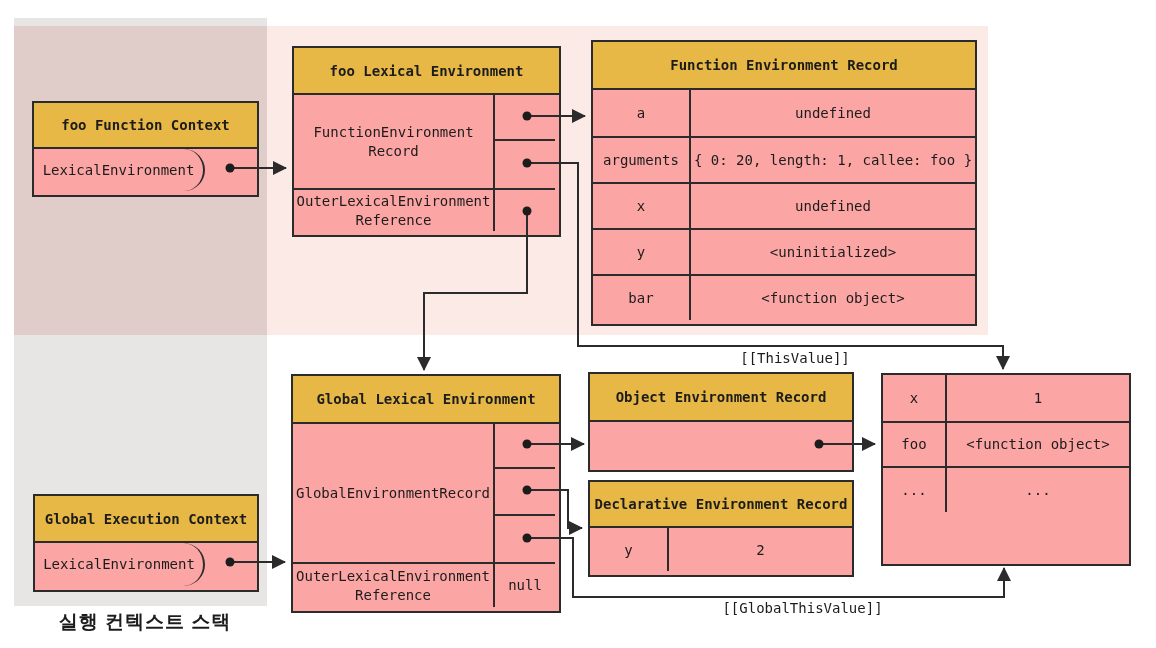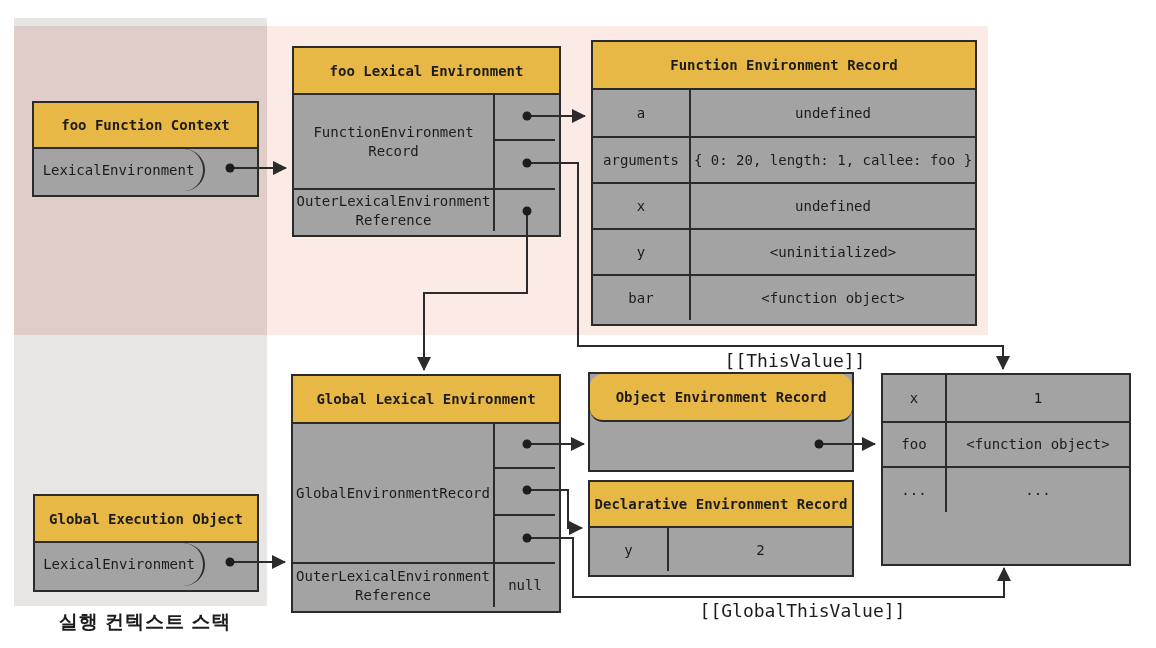--- a/index.html
+++ b/index.html
@@ -13,21 +13,21 @@
   html,body{margin:0;padding:0;background:#ffffff;}
   .canvas{
     position:relative;width:1156px;height:648px;background:#ffffff;overflow:hidden;
     font-family:"DejaVu Sans Mono","Liberation Mono",monospace;color:var(--ink);
   }
   .bg{position:absolute;z-index:0;}
   #bg-gray{left:14px;top:18px;width:253px;height:588px;background:var(--gray);}
   #bg-mauve{left:14px;top:26px;width:253px;height:309px;background:var(--mauve);}
   #bg-pink{left:267px;top:26px;width:721px;height:309px;background:var(--pink);}
 
-  .box{position:absolute;z-index:2;border:2px solid var(--line);background:#a3a3a3;font-size:14px;}
+  .box{position:absolute;z-index:2;border:2px solid var(--line);background:#fca5a5;font-size:14px;}
   .hdr{display:flex;align-items:center;justify-content:center;font-weight:bold;font-size:14px;
        background:var(--yellow);border-bottom:2px solid var(--line);}
   .cell{display:flex;align-items:center;justify-content:center;text-align:center;line-height:1.35;border-radius:28px;}
   .abs{position:absolute;}
   .vline{position:absolute;width:2px;background:var(--line);}
   .hline{position:absolute;height:2px;background:var(--line);}
 
   
   #foo-ec{left:32px;top:101px;width:223px;height:92px;}
   #foo-ec .hdr{height:44px;}
@@ -54,32 +54,32 @@
   .grid{display:grid;}
   .grid > div{display:flex;align-items:center;justify-content:center;text-align:center;}
   .grid > div:nth-child(odd){border-right:2px solid var(--line);}
   .grid > div:nth-child(n+3){border-top:2px solid var(--line);}
 
   #fer{left:591px;top:40px;width:382px;height:282px;}
   #fer .hdr{height:46px;}
   #fer .grid{grid-template-columns:98px 1fr;grid-auto-rows:46px;}
 
   #oer{left:588px;top:372px;width:262px;height:96px;}
-  #oer .hdr{height:46px;border-radius:13px;}
+  #oer .hdr{height:46px;}
   #oer .grid{grid-template-columns:193px 1fr;grid-auto-rows:44px;}
 
   #der{left:588px;top:480px;width:262px;height:93px;}
   #der .hdr{height:44px;}
   #der .grid{grid-template-columns:79px 1fr;grid-auto-rows:43px;}
 
   #win{left:881px;top:373px;width:246px;height:189px;}
   #win .hdr{height:46px;}
   #win .grid{grid-template-columns:64px 1fr;grid-auto-rows:45.6px;}
 
-  .note{position:absolute;z-index:3;font-size:18px;text-align:center;}
+  .note{position:absolute;z-index:3;font-size:14px;text-align:center;}
   #lbl-thisvalue{left:700px;top:350px;width:190px;}
   #lbl-globalthisvalue{left:690px;top:600px;width:225px;}
   #lbl-stack{left:30px;top:609px;width:230px;font-family:"Liberation Sans","DejaVu Sans",sans-serif;
              font-weight:bold;font-size:19px;letter-spacing:1px;}
 
   #wires{position:absolute;left:0;top:0;z-index:5;pointer-events:none;}
 </style>
 </head>
 <body>
 
@@ -122,21 +122,21 @@
       <div>x</div>
       <div>undefined</div>
       <div>y</div>
       <div>&lt;uninitialized&gt;</div>
       <div>bar</div>
       <div>&lt;function object&gt;</div>
     </div>
   </div>
 
   <div class="box" id="global-ec">
-    <div class="hdr">Global Execution Object</div>
+    <div class="hdr">Global Execution Context</div>
     <div class="row">
       <div class="cell key">LexicalEnvironment</div>
       <div class="cell ptr"></div>
     </div>
   </div>
 
   <div class="box" id="gle">
     <div class="hdr">Global Lexical Environment</div>
     <div class="vline" style="left:200px;top:48px;height:183px;"></div>
     <div class="hline" style="left:202px;top:91px;width:60px;"></div>

